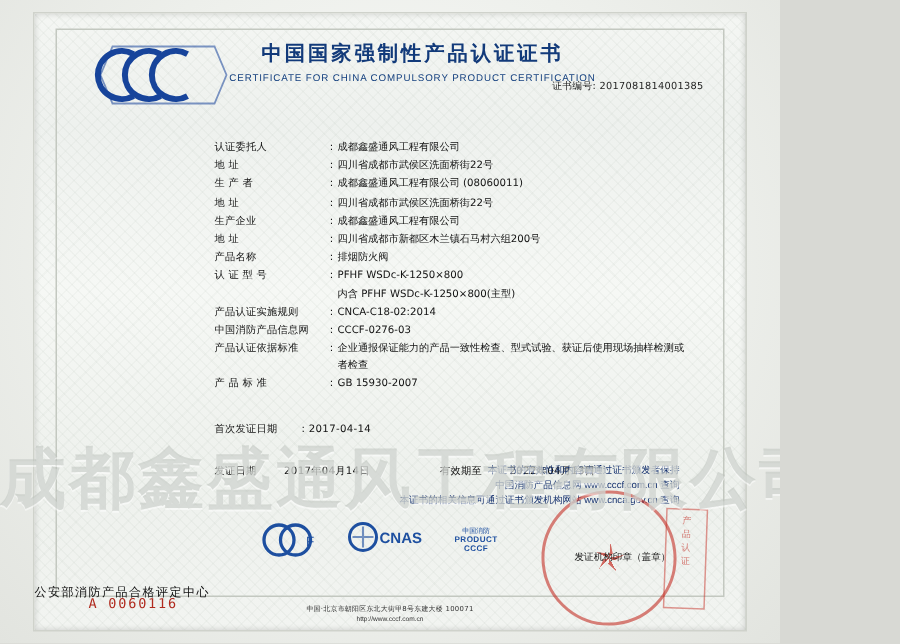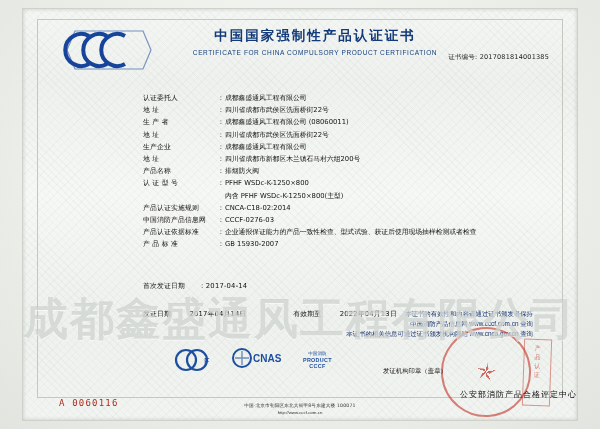--- a/index.html
+++ b/index.html
@@ -4,21 +4,21 @@
 <style>
   html,body{margin:0;padding:0;}
   body{
     width:600px;height:429px;
     background:#d8d9d4;
     font-family:"Liberation Sans", sans-serif;
     overflow:hidden;
   }
   .page{
     position:relative;
-    width:600px;height:429px;
+    width:520px;height:429px;
     background:
       radial-gradient(ellipse at 50% 40%, #fbfcfa 0%, #eef0ec 55%, #e2e4df 100%);
     overflow:hidden;
   }
   
   .sheet{
     position:absolute;
     left:22px;top:8px;right:22px;bottom:8px;
     background:
       linear-gradient(180deg,#f4f6f3 0%,#eef1ee 18%,#f6f8f5 45%,#eef1ed 75%,#f2f4f1 100%);
@@ -106,21 +106,21 @@
   }
   .mark-cqc3 b{display:block;font-size:5.4px;letter-spacing:.3px;}
 
   .stamp-caption{
     position:absolute;left:360px;top:358px;
     font-size:6.4px;color:#1b1b1b;
     font-family:Liberation Sans, sans-serif;
   }
 
   .issuer{
-    position:absolute;left:0;right:0;top:380px;text-align:right;
+    position:absolute;left:0;right:0;top:380px;text-align:left;
     font-size:8px;color:#101010;letter-spacing:1px;
     font-family:Liberation Mono, monospace;
   }
   .issuer-sub{
     position:absolute;left:0;right:0;top:394px;text-align:center;
     font-size:4.6px;color:#333;letter-spacing:.2px;
     font-family:"DejaVu Sans","Liberation Sans",sans-serif;
   }
   .issuer-url{
     position:absolute;left:0;right:0;top:401px;text-align:center;

